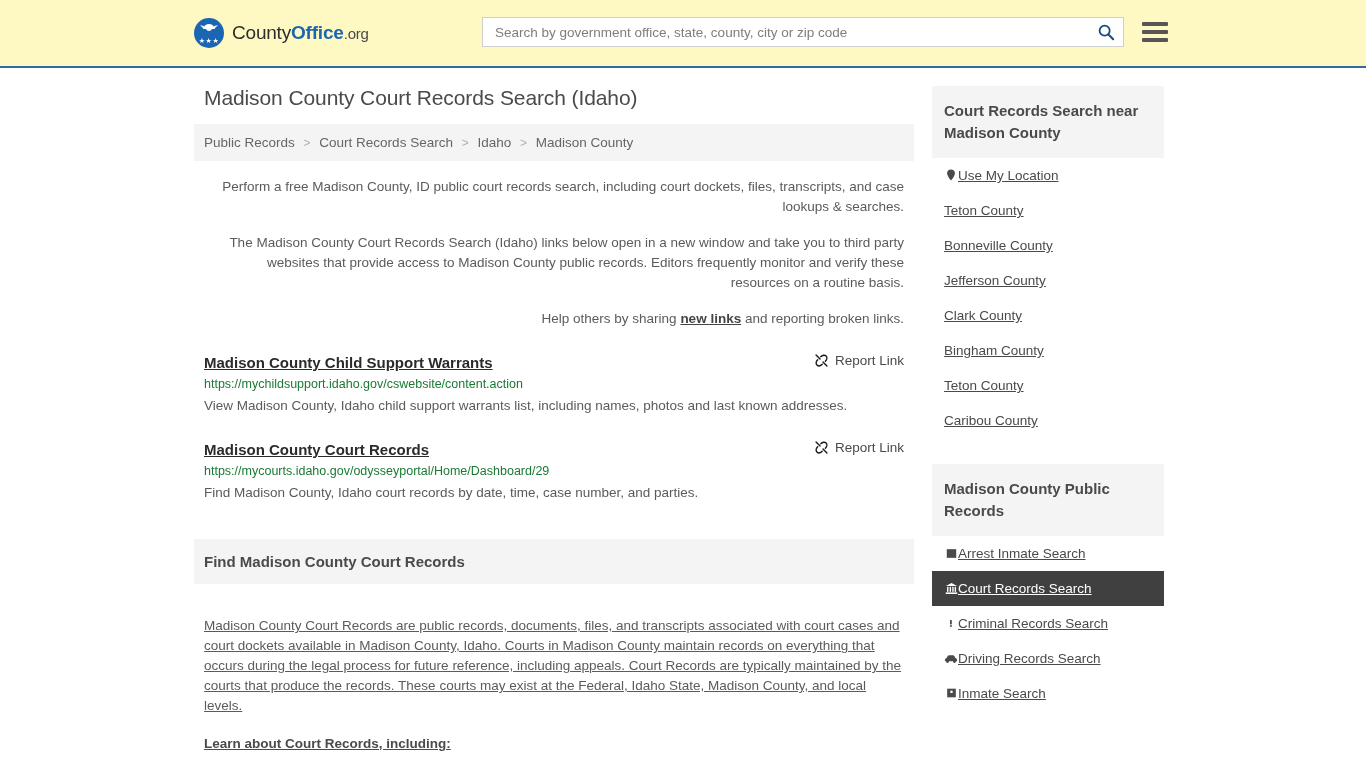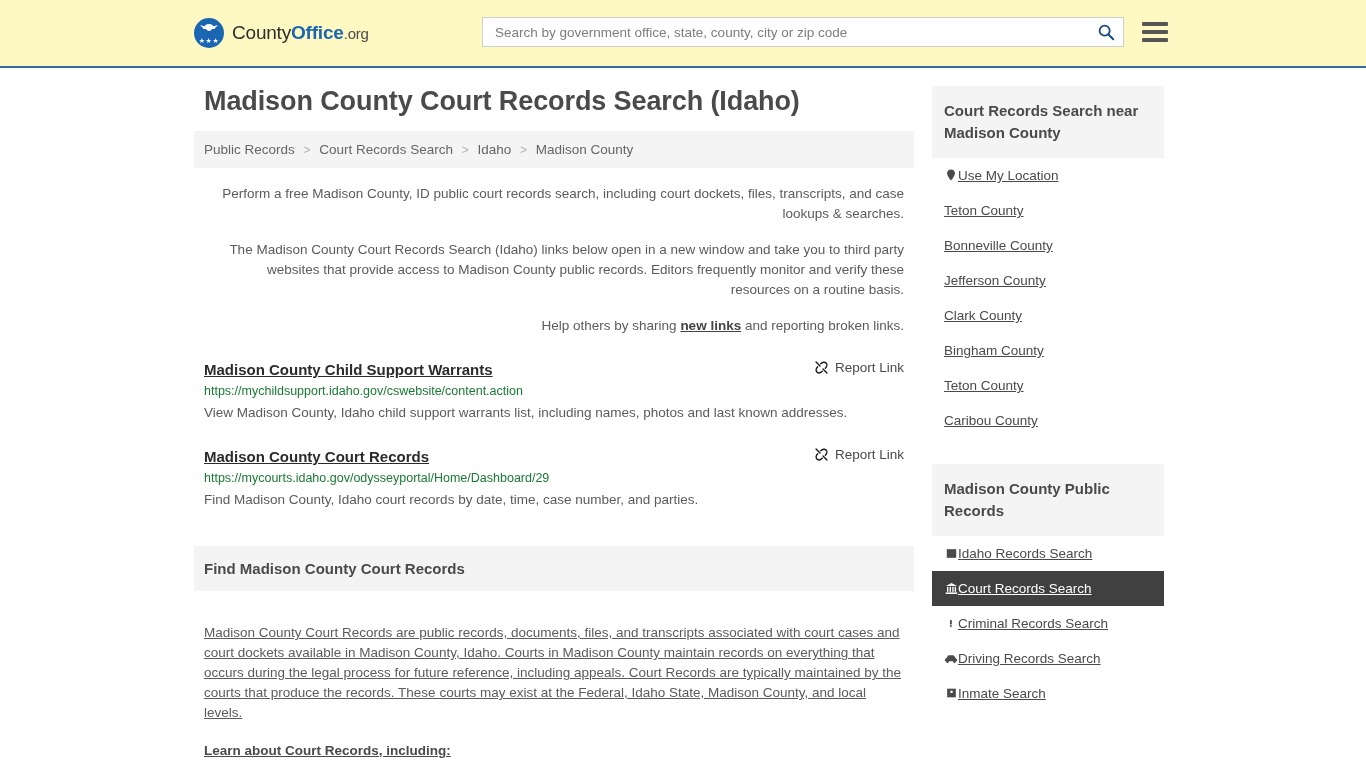--- a/index.html
+++ b/index.html
@@ -109,23 +109,23 @@
   .page {
     display: flex;
     padding: 0 0 0 194px;
     gap: 0;
   }
   .main-col { width: 720px; padding-top: 18px; }
   .side-col { width: 232px; margin-left: 18px; padding-top: 18px; }
 
   
   h1.page-title {
-    font-size: 27px;
-    color: #4a4a4a;
-    font-weight: bold;
+    font-size: 21px;
+    color: #4a4a4a;
+    font-weight: normal;
     margin: 0 0 14px 10px;
     letter-spacing: -0.1px;
   }
   .breadcrumb {
     background: #f4f4f4;
     padding: 11px 10px;
     font-size: 13.5px;
     color: #666;
   }
   .breadcrumb a { color: #666; text-decoration: none; }
@@ -379,21 +379,21 @@
     <div class="gap"></div>
 
     <div class="panel-head">Madison County Public Records</div>
     <ul class="panel-list">
       <li>
         <span class="side-icon">
           <svg viewBox="0 0 14 14" width="11" height="11">
               <rect x="1" y="1.5" width="12" height="11" fill="currentColor"></rect>
             </svg>
         </span>
-        <a href="#">Idaho Records Search</a>
+        <a href="#">Arrest Inmate Search</a>
       </li>
       <li class="active">
         <span class="side-icon">
           <svg viewBox="0 0 14 14" width="13" height="13">
             <path d="M7 1 L13 4.2 L1 4.2 Z" fill="currentColor"></path>
             <rect x="2.2" y="5.2" width="1.5" height="5.4" fill="currentColor"></rect>
             <rect x="5" y="5.2" width="1.5" height="5.4" fill="currentColor"></rect>
             <rect x="7.8" y="5.2" width="1.5" height="5.4" fill="currentColor"></rect>
             <rect x="10.4" y="5.2" width="1.5" height="5.4" fill="currentColor"></rect>
             <rect x="0.8" y="11.2" width="12.4" height="1.7" fill="currentColor"></rect>

